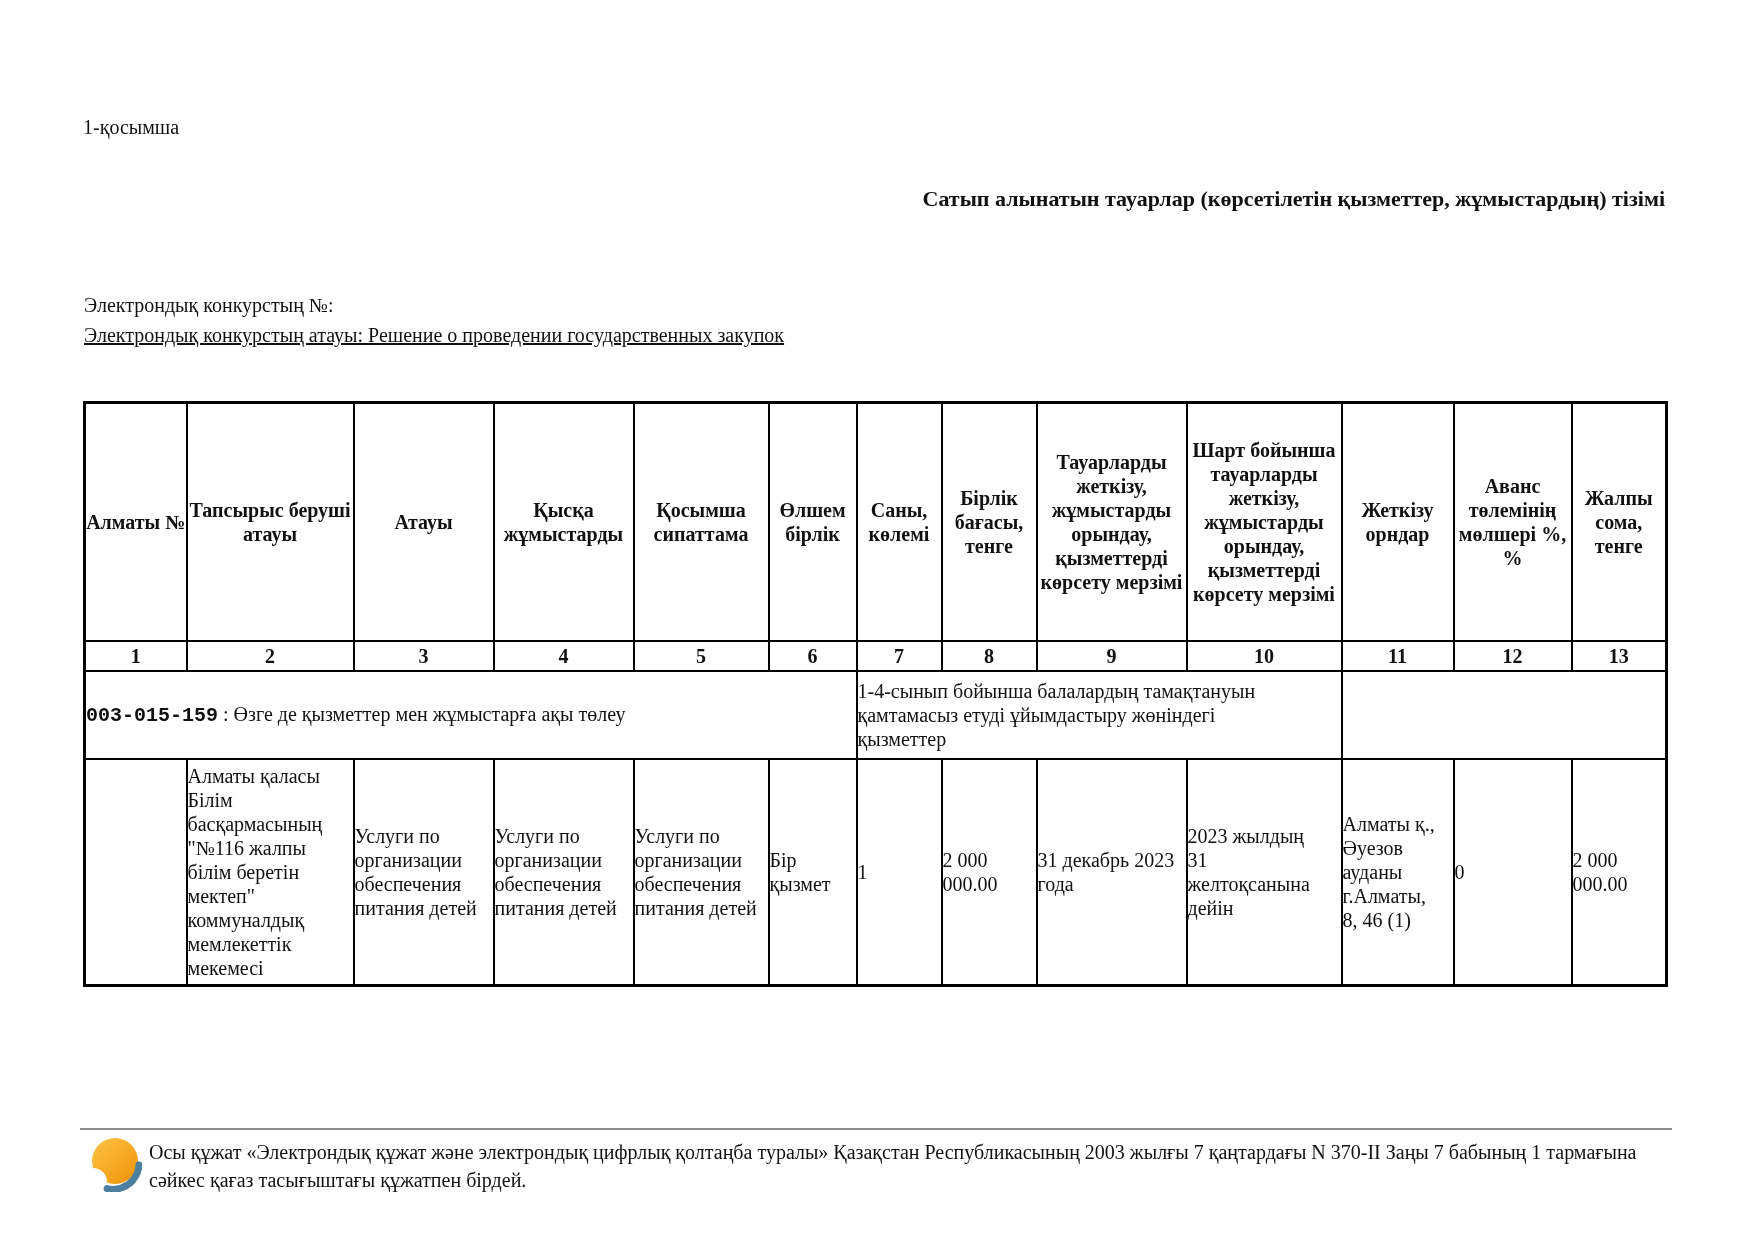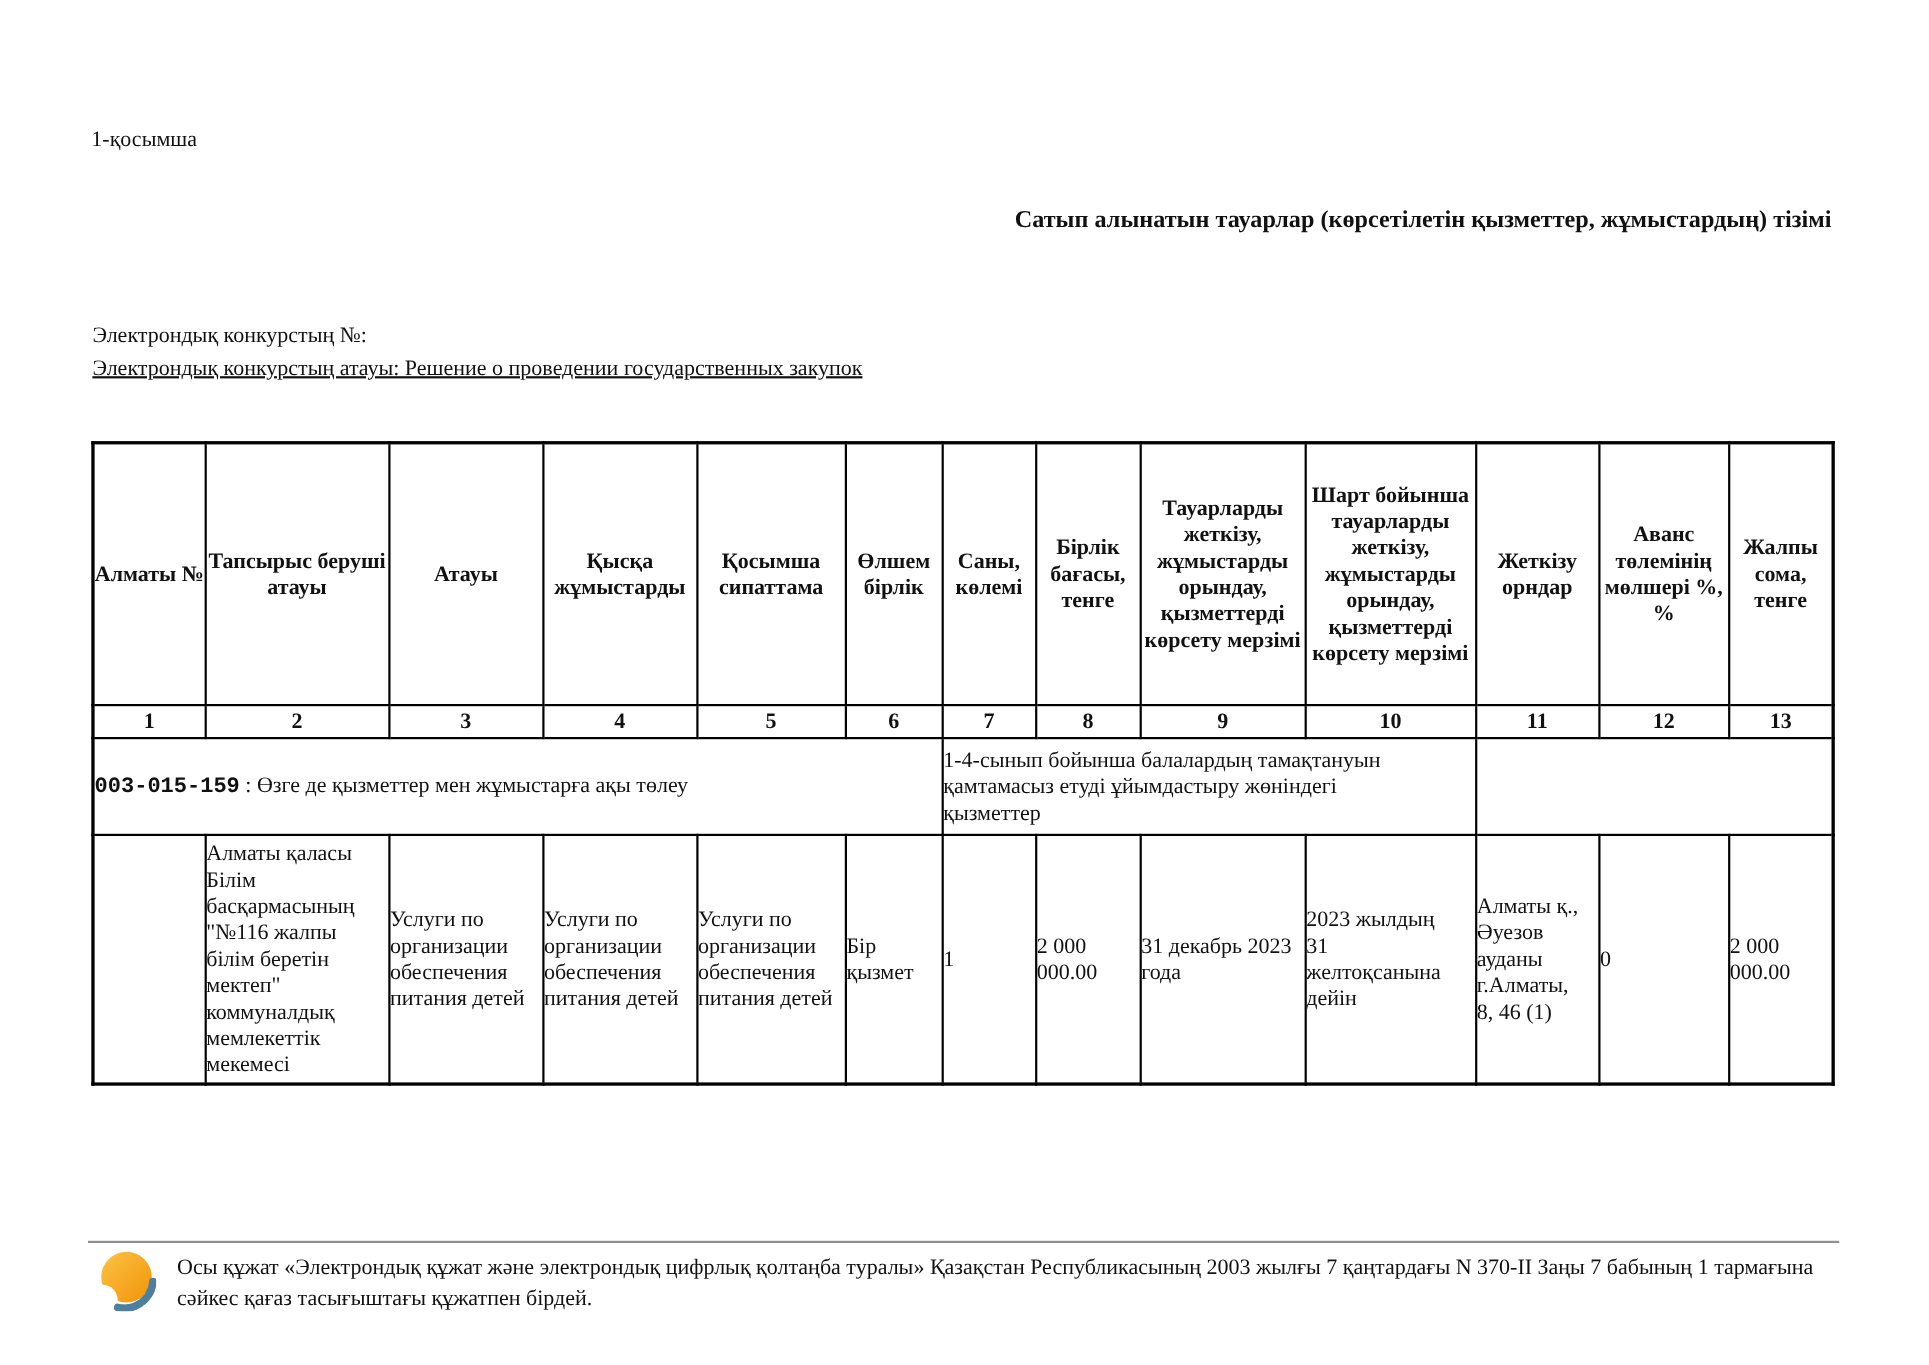--- a/index.html
+++ b/index.html
@@ -38,21 +38,21 @@
   tr.r-data td{height:222px;text-align:left;}
   .w-c10{width:128px;}
   .w-c11{width:96px;}
 
   .footer-rule{
     position:absolute;left:80px;top:1128px;width:1592px;height:0;
     border-top:2px solid #8f8f8f;
   }
   .footer{
     position:absolute;left:88px;top:1136px;width:1584px;
-    display:flex;align-items:flex-start;gap:19px;
+    display:flex;align-items:flex-start;gap:7px;
   }
   .footer-text{
     width:1528px;font-size:20px;line-height:28px;margin-top:2px;
   }
   .logo-box{flex:0 0 auto;width:54px;height:56px;}
 </style>
 </head>
 <body>
 
 <div class="page">

